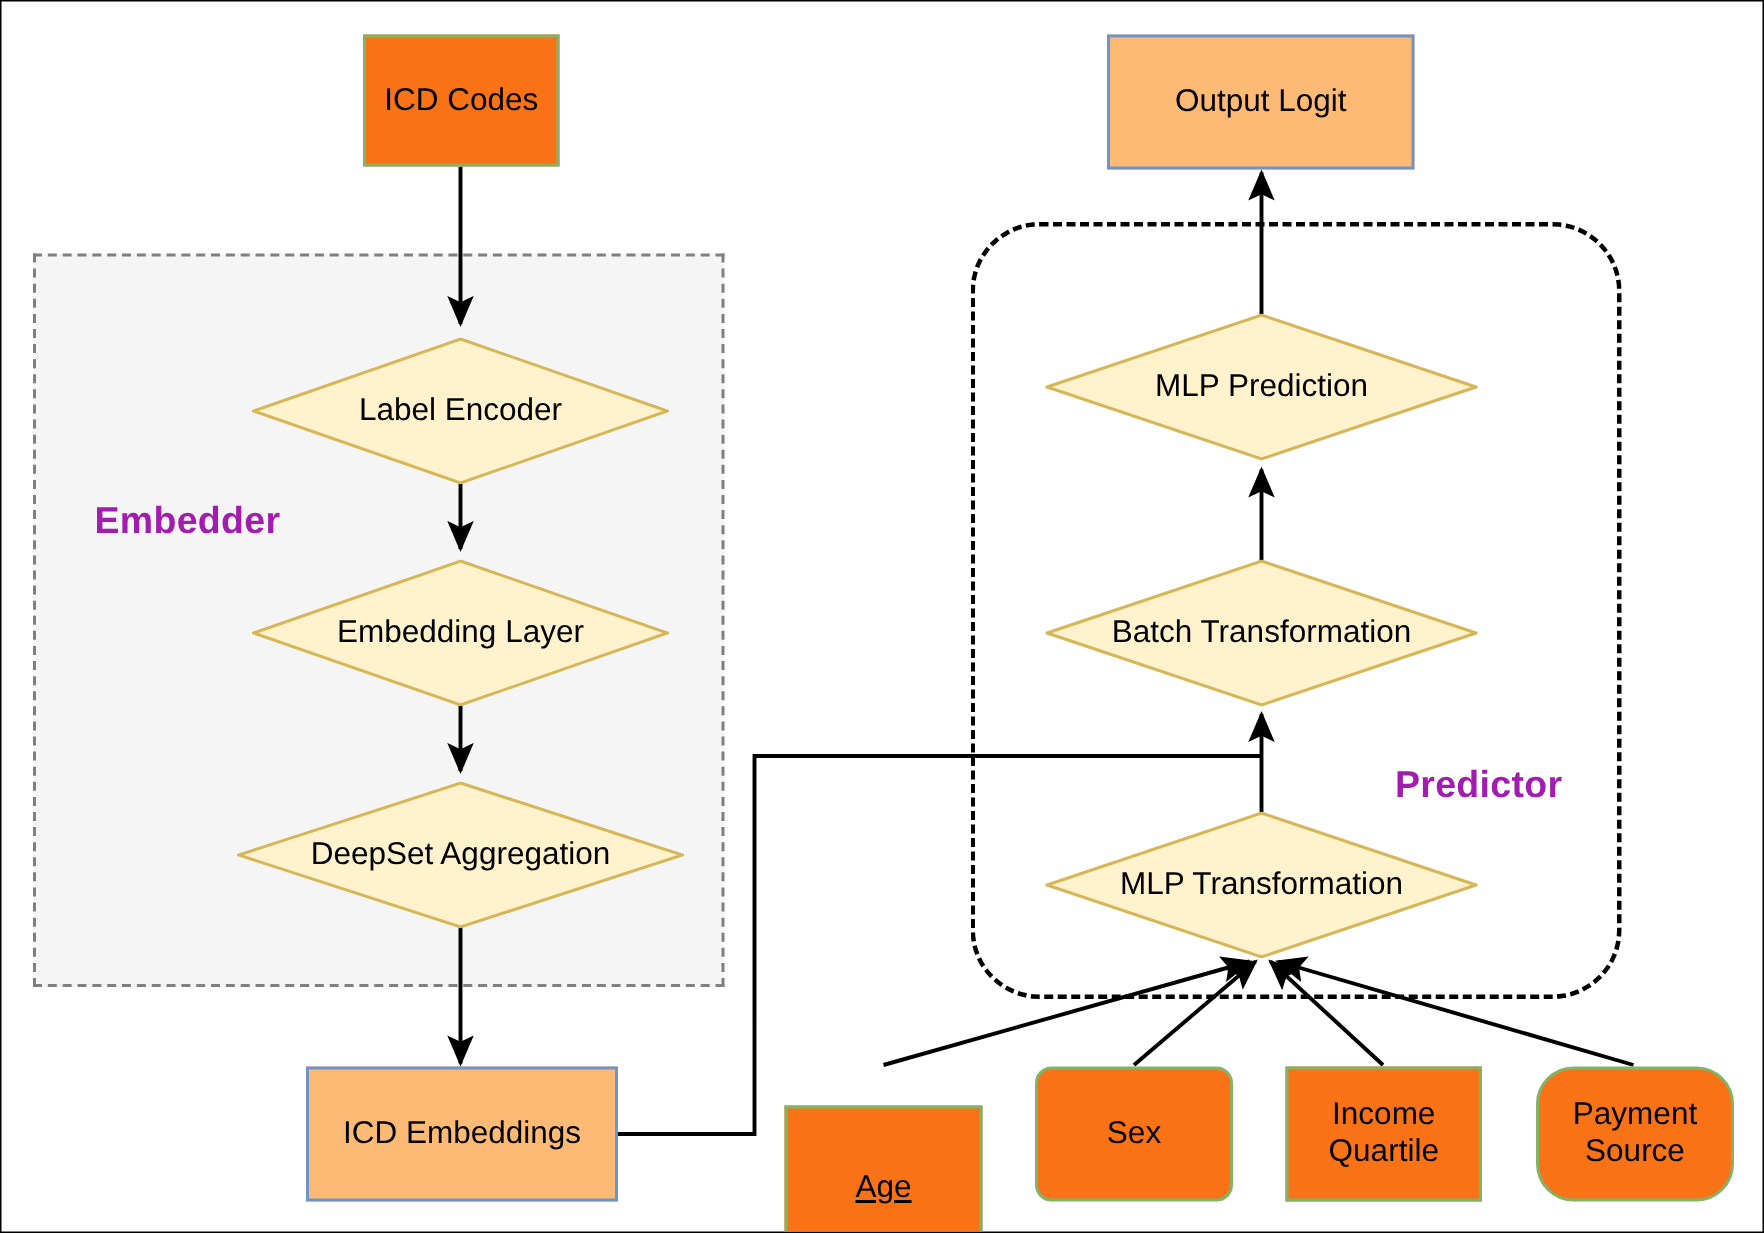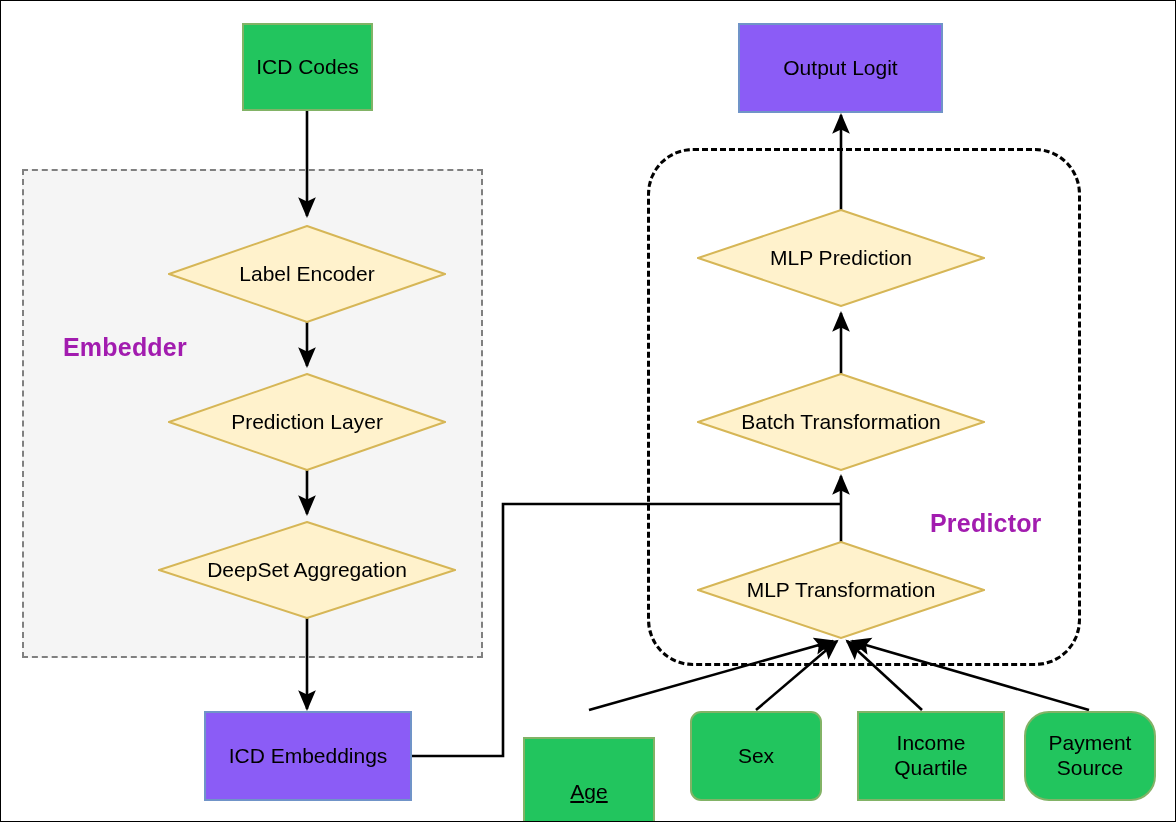--- a/index.html
+++ b/index.html
@@ -53,25 +53,25 @@
     box-sizing: border-box;
     display: flex;
     align-items: center;
     justify-content: center;
     text-align: center;
     font-size: 21px;
     color: #000000;
     line-height: 1.18;
   }
   .rect-green {
-    background: #22c55e;
+    background: #f97316;
     border: 2px solid #82b366;
   }
   .rect-blue {
-    background: #8b5cf6;
+    background: #fdba74;
     border: 2px solid #7094c8;
   }
   .diamond-wrap {
     position: absolute;
   }
   .diamond-wrap svg {
     position: absolute;
     left: 0;
     top: 0;
   }
@@ -144,21 +144,21 @@
   </div>
 
   <div class="node rect-green" style="left:522px; top:736px; width:132px; height:110px;text-decoration:underline;">
     <span>Age</span>
   </div>
 
   <div class="node rect-green" style="left:689px; top:710px; width:132px; height:90px;border-radius:11px;">
     <span>Sex</span>
   </div>
 
-  <div class="node rect-green" style="left:856px; top:710px; width:148px; height:90px;">
+  <div class="node rect-green" style="left:856px; top:710px; width:131px; height:90px;">
     <div>
       <div>Income</div>
       <div>Quartile</div>
     </div>
   </div>
 
   <div class="node rect-green" style="left:1023px; top:710px; width:132px; height:90px;border-radius:25px;">
     <div>
       <div>Payment</div>
       <div>Source</div>
@@ -169,21 +169,21 @@
     <svg width="278" height="98">
       <polygon points="139,1 277,49 139,97 1,49" fill="#fff2cc" stroke="#d6b656" stroke-width="2"></polygon>
     </svg>
     <div class="diamond-label">Label Encoder</div>
   </div>
 
   <div class="diamond-wrap" style="left:167px; top:372px; width:278px; height:98px;">
     <svg width="278" height="98">
       <polygon points="139,1 277,49 139,97 1,49" fill="#fff2cc" stroke="#d6b656" stroke-width="2"></polygon>
     </svg>
-    <div class="diamond-label">Prediction Layer</div>
+    <div class="diamond-label">Embedding Layer</div>
   </div>
 
   <div class="diamond-wrap" style="left:157px; top:520px; width:298px; height:98px;">
     <svg width="298" height="98">
       <polygon points="149,1 297,49 149,97 1,49" fill="#fff2cc" stroke="#d6b656" stroke-width="2"></polygon>
     </svg>
     <div class="diamond-label">DeepSet Aggregation</div>
   </div>
 
   <div class="diamond-wrap" style="left:696px; top:208px; width:288px; height:98px;">

